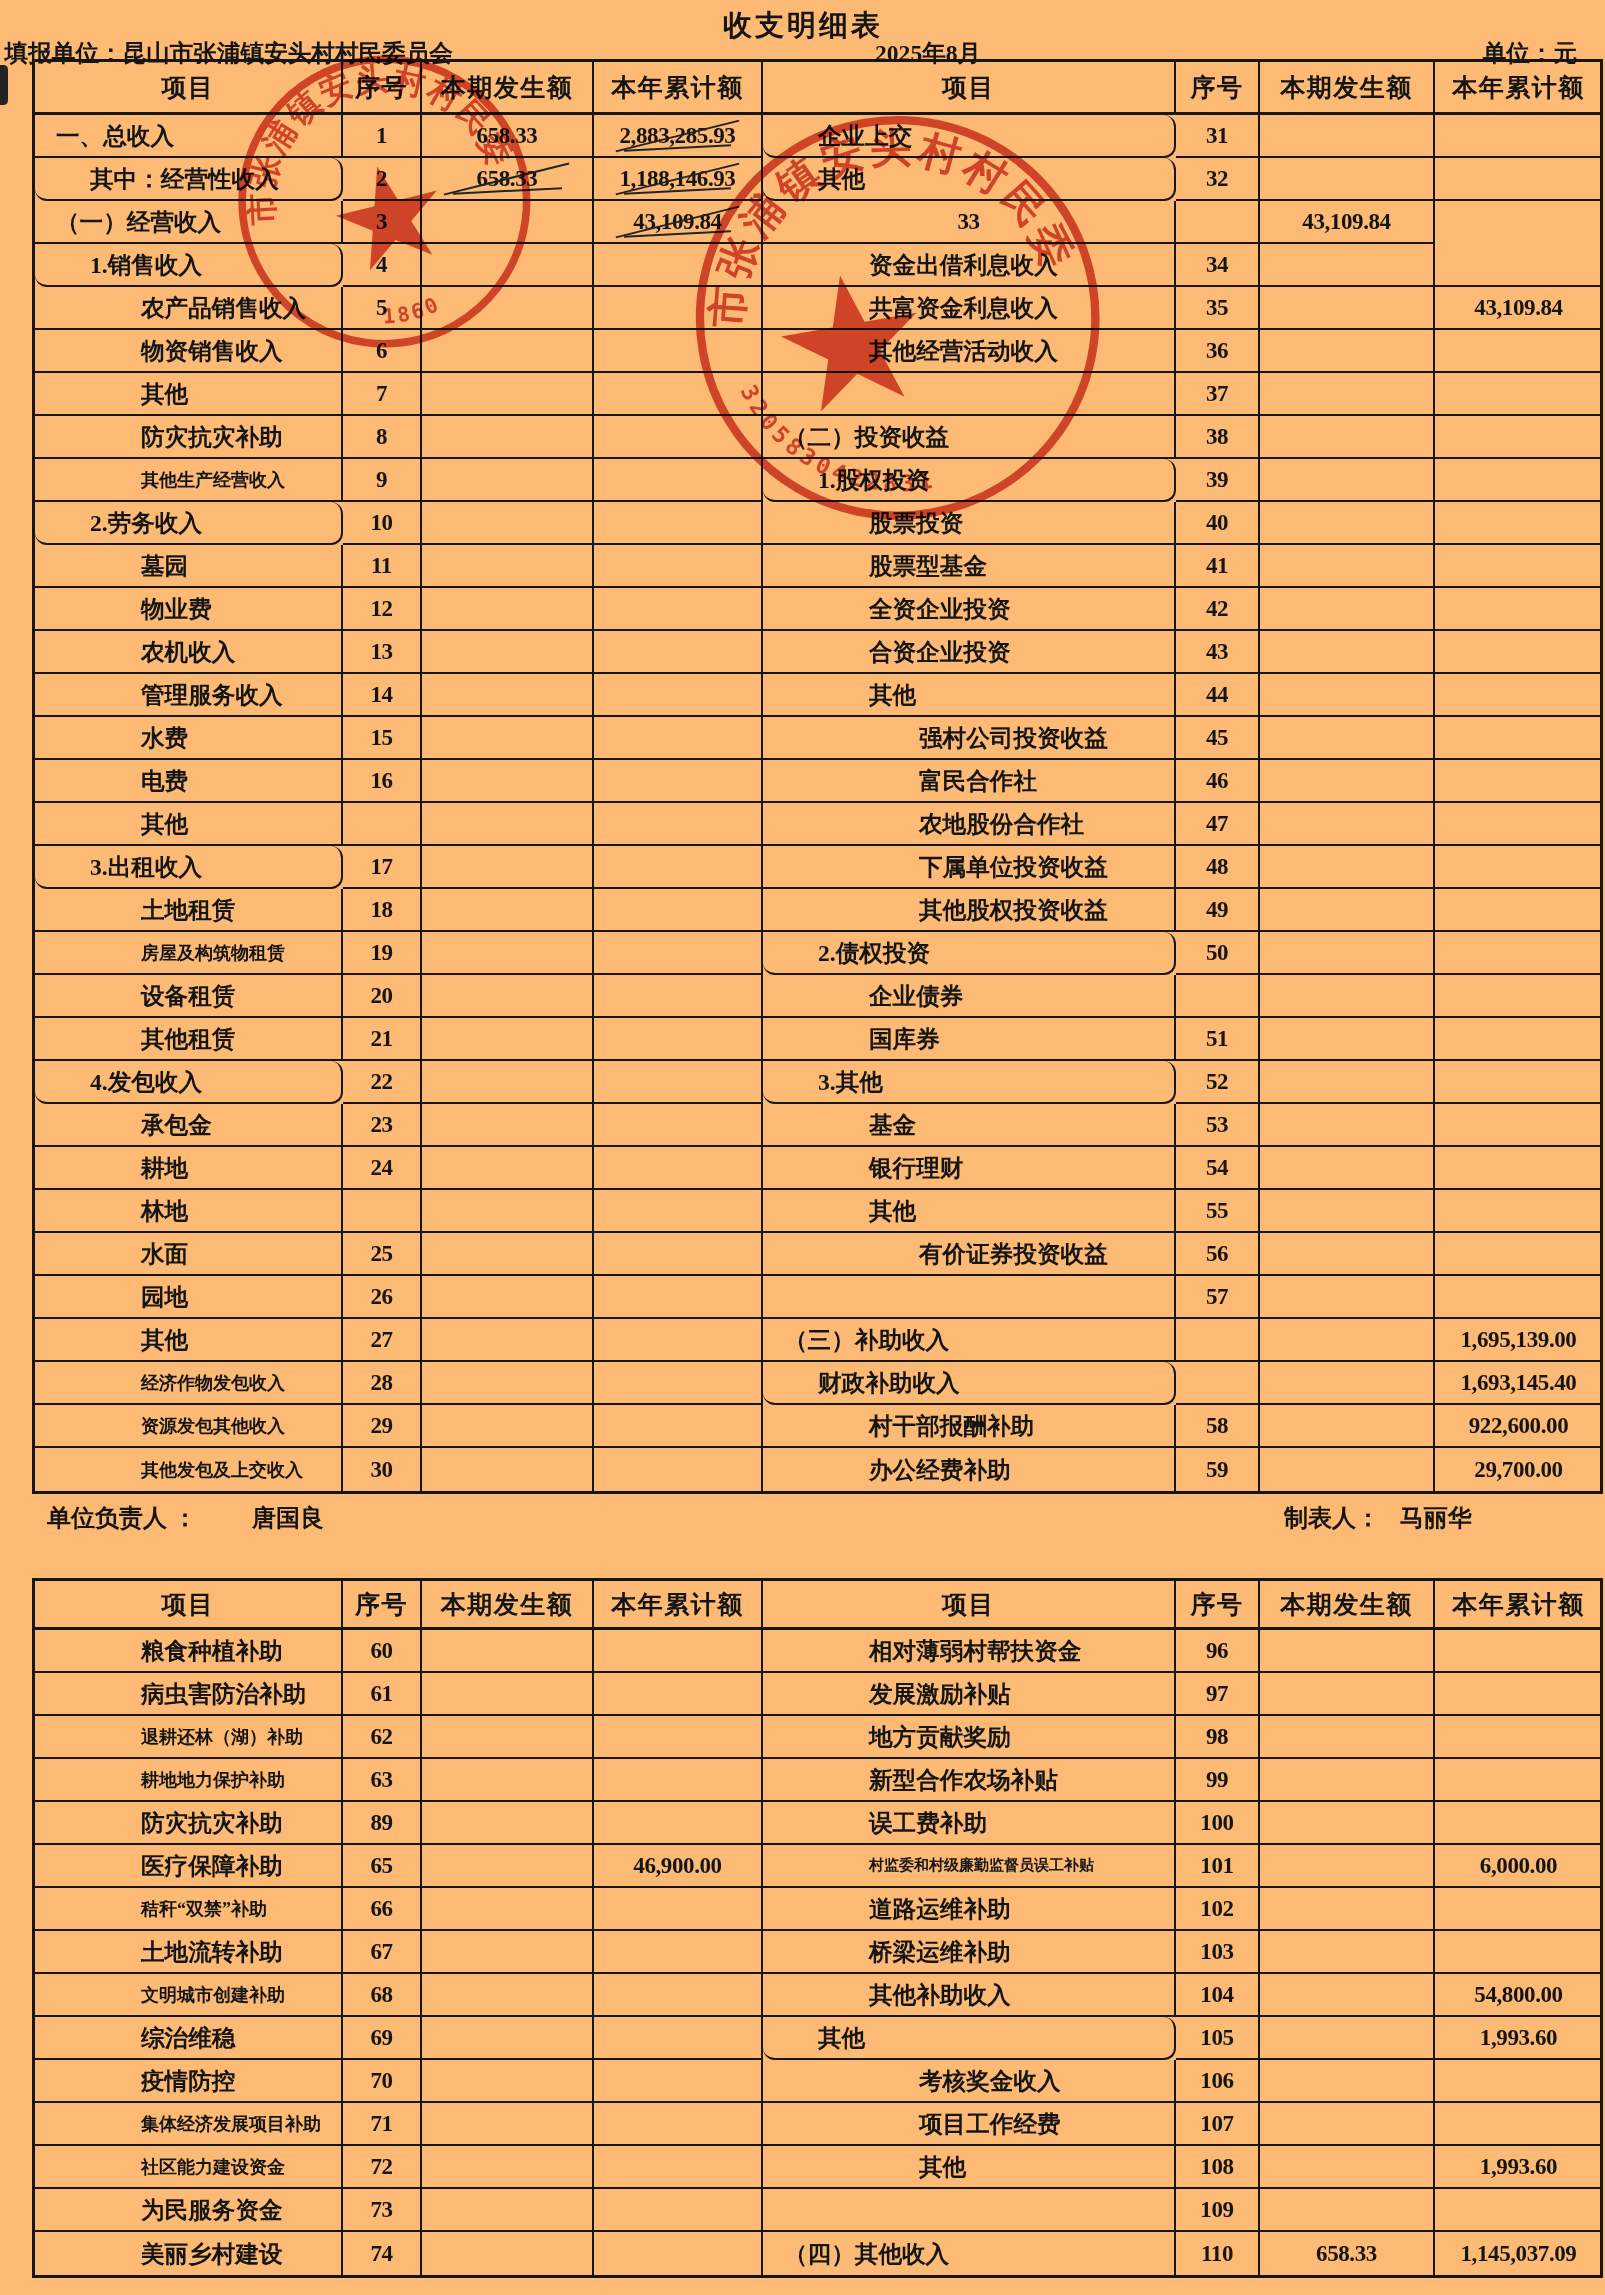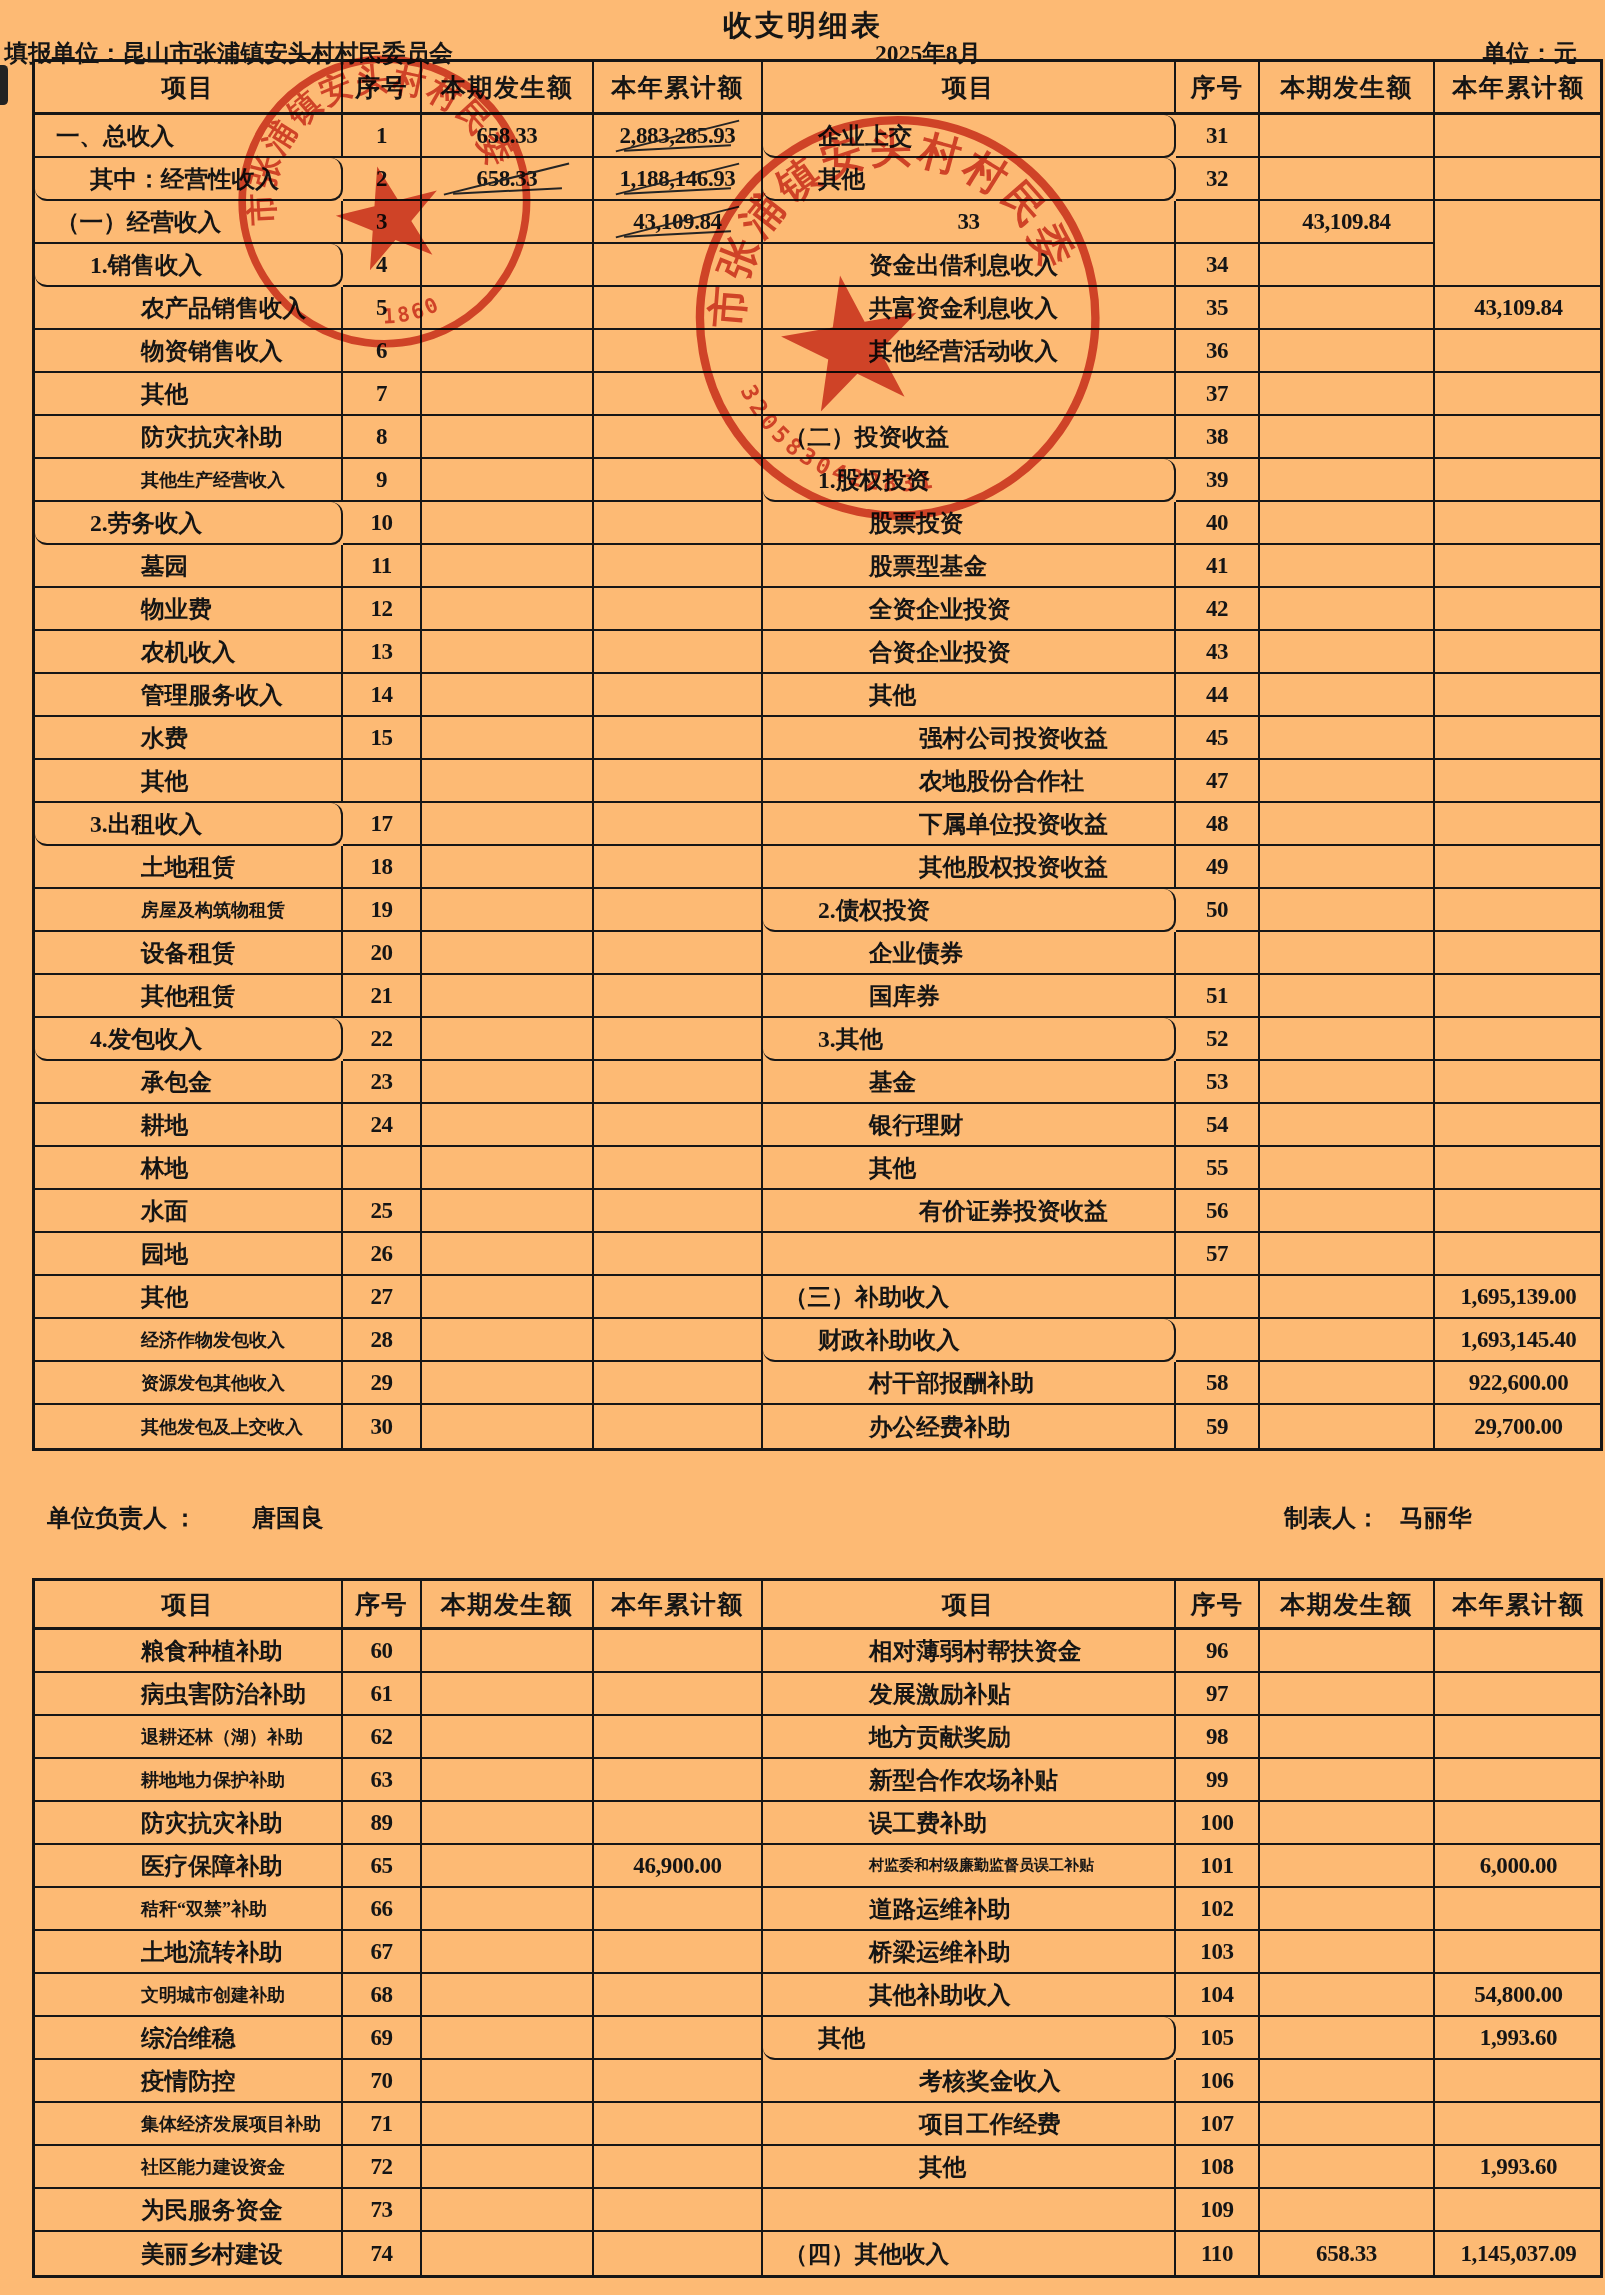--- a/index.html
+++ b/index.html
@@ -217,20 +217,30 @@
         <div class="cell item i2">水费</div>
         <div class="cell num">15</div>
         <div class="cell num"></div>
         <div class="cell num"></div>
         <div class="cell item i3">强村公司投资收益</div>
         <div class="cell num">45</div>
         <div class="cell num"></div>
         <div class="cell num"></div>
       </div>
       <div class="trow">
+        <div class="cell item i2">电费</div>
+        <div class="cell num">16</div>
+        <div class="cell num"></div>
+        <div class="cell num"></div>
+        <div class="cell item i3">富民合作社</div>
+        <div class="cell num">46</div>
+        <div class="cell num"></div>
+        <div class="cell num"></div>
+      </div>
+      <div class="trow">
         <div class="cell item i2">其他</div>
         <div class="cell num"></div>
         <div class="cell num"></div>
         <div class="cell num"></div>
         <div class="cell item i3">农地股份合作社</div>
         <div class="cell num">47</div>
         <div class="cell num"></div>
         <div class="cell num"></div>
       </div>
       <div class="trow">

